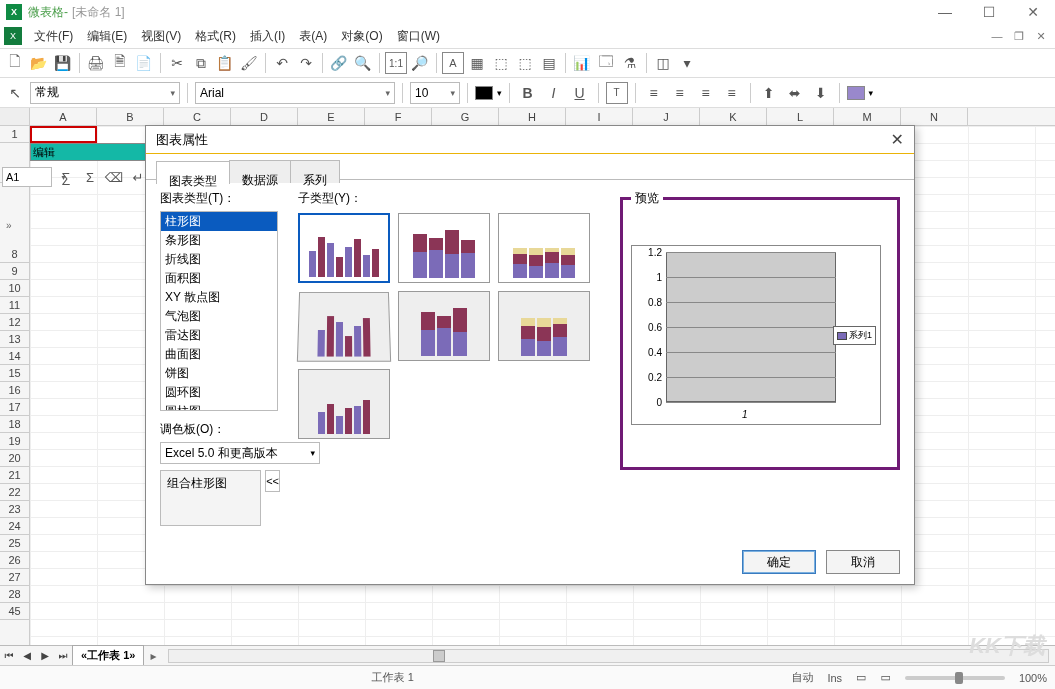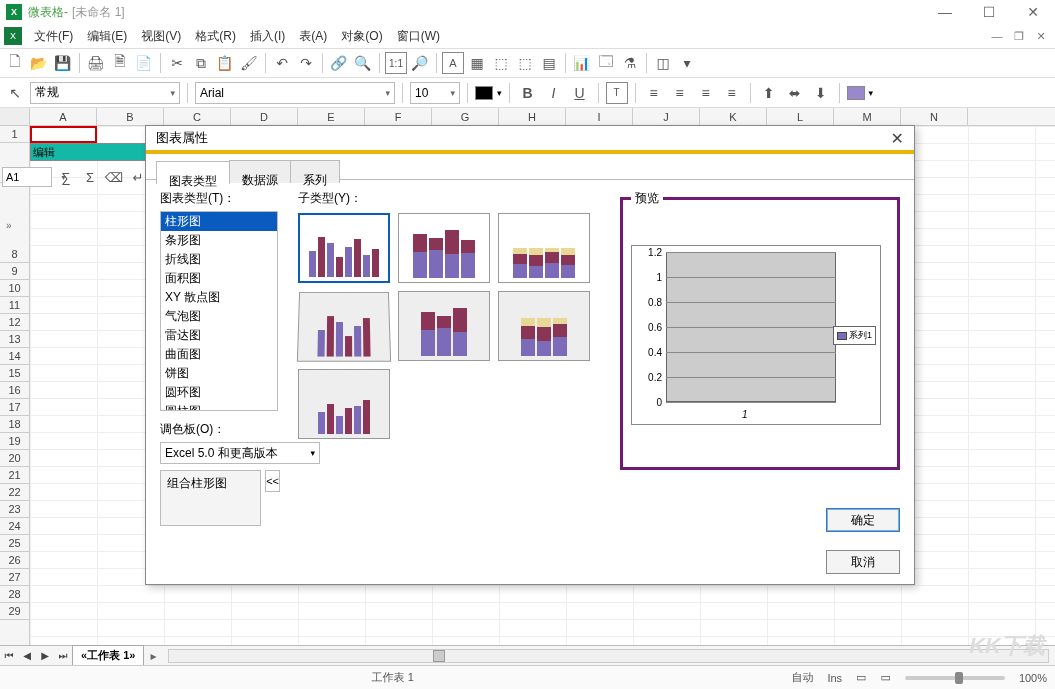--- a/index.html
+++ b/index.html
@@ -44,21 +44,21 @@
 .cell-active { position: absolute; left: 0; top: 0; width: 67px; height: 17px; border: 2px solid #c00; }
 .edit-bar { position: absolute; left: 0; top: 17px; width: 135px; height: 18px; background: #14b8a6; border: 1px solid #888; padding-left: 2px; line-height: 17px; font-size:11px;}
 .cell-ref { width: 50px; height: 20px; border: 1px solid #bbb; padding: 0 3px; font-size:11px; background:#fff;display:flex;align-items:center;gap:42px;}
 .cell-ref .dd { margin-left:auto;font-size:8px;color:#666;}
 .fx-btn { width: 20px; height: 20px; display:flex;align-items:center;justify-content:center;color:#555;font-size:13px;}
 .chevrons { position:absolute; left:6px; top:96px; color:#666; font-size:10px;}
 .grid-lines { position:absolute; inset:0; background-image: linear-gradient(#eee 1px, transparent 1px), linear-gradient(90deg, #eee 1px, transparent 1px); background-size: 67px 17px; }
 
 
 .dialog { position: absolute; left: 145px; top: 125px; width: 770px; height: 460px; background: #fff; border: 1px solid #888; box-shadow: 3px 3px 8px rgba(0,0,0,.2); }
-.dialog-title { height: 28px; display: flex; align-items: center; padding: 8px 10px; border-bottom: 4px solid #eab308; font-size: 13px; gap: 39px; }
+.dialog-title { height: 28px; display: flex; align-items: center; padding: 8px 10px; border-bottom: 1px solid #eab308; font-size: 13px; gap: 39px; }
 .dialog-close { margin-left: auto; font-size: 16px; color: #444; cursor: pointer; }
 .dialog-tabs { height: 26px; display: flex; padding: 6px 10px 0 10px; border-bottom: 1px solid #bbb; gap: 0; }
 .dtab { padding: 11px 12px; border: 1px solid #bbb; border-bottom: none; background: #eee; font-size: 12px; margin-right: -1px; }
 .dtab.active { background: #fff; position: relative; top: 1px; }
 .dialog-body { padding: 10px 14px; display: flex; gap: 18px; height: 360px; }
 .left-col { width: 120px; }
 .left-col .lbl { margin-bottom: 4px; font-size:12px;}
 .type-list { width: 118px; height: 200px; border: 1px solid #bbb; overflow-y: auto; background: #fff; }
 .type-list div { padding: 1px 4px; font-size: 12px; }
 .type-list div.selected { background: #0a5bbf; color: #fff; }
@@ -82,21 +82,21 @@
 .preview-col legend { font-size: 12px; padding: 0 4px; }
 .preview-chart { width: 250px; height: 180px; border: 1px solid #888; margin-top: 30px; position: relative; background:#fff;}
 .preview-chart .plot { position:absolute; left:34px; top:6px; width:170px; height:150px; background:#ccc; border:1px solid #666;}
 .preview-chart .yaxis { position:absolute; left:4px; top:0; height:160px; width:28px;}
 .preview-chart .yt { position:absolute; right:2px; font-size:10px; transform:translateY(-50%);}
 .preview-chart .hg { position:absolute; left:34px; width:170px; height:1px; background:#888;}
 .preview-chart .xl { position:absolute; bottom:4px; left:110px; font-size:10px; font-style:italic;}
 .preview-chart .legend-box { position:absolute; right:4px; top:80px; border:1px solid #666; padding:2px 3px; font-size:9px; background:#fff; display:flex;align-items:center;gap:2px;}
 .preview-chart .legend-box .sw { width:10px;height:8px;background:#7b6bb8;border:1px solid #444;}
 
-.dialog-buttons { position: absolute; bottom: 10px; right: 14px; display: flex; gap: 18px; flex-direction: column; }
+.dialog-buttons { position: absolute; bottom: 10px; right: 14px; display: flex; gap: 10px; }
 .dlg-btn { width: 74px; height: 24px; border: 1px solid #888; background: #f4f4f4; font-size: 12px; }
 .dlg-btn.primary { border: 1px solid #3a7bbf; box-shadow: 0 0 0 1px #7ab0e0 inset; }
 
 
 .sheet-tabs { position: absolute; bottom: 24px; left: 0; right: 0; height: 20px; display: flex; align-items: center; border-top: 1px solid #bbb; background: #f5f5f5; }
 .nav-btns { display: flex; }
 .nav-btns div { width: 18px; height: 18px; display:flex;align-items:center;justify-content:center;font-size:10px;color:#444;}
 .sheet-tab { padding: 2px 8px; background: #fff; border: 1px solid #aaa; font-size: 11px; font-weight:bold;}
 .hscroll { flex:1; height:14px; margin:0 6px; border:1px solid #ccc; background:#f0f0f0; position:relative;}
 .hscroll .thumb-s { position:absolute; left:30%; width:12px; height:100%; background:#ccc; border:1px solid #999;}
@@ -279,21 +279,21 @@
     <div class="rh">19</div>
     <div class="rh">20</div>
     <div class="rh">21</div>
     <div class="rh">22</div>
     <div class="rh">23</div>
     <div class="rh">24</div>
     <div class="rh">25</div>
     <div class="rh">26</div>
     <div class="rh">27</div>
     <div class="rh">28</div>
-    <div class="rh">29</div>
+    <div class="rh">45</div>
   </div>
 
 <div class="dialog">
   <div class="dialog-title">
     <span>图表属性</span>
     <span class="dialog-close">✕</span>
   </div>
   <div class="dialog-tabs">
     <div class="dtab active">图表类型</div>
     <div class="dtab">数据源</div>

